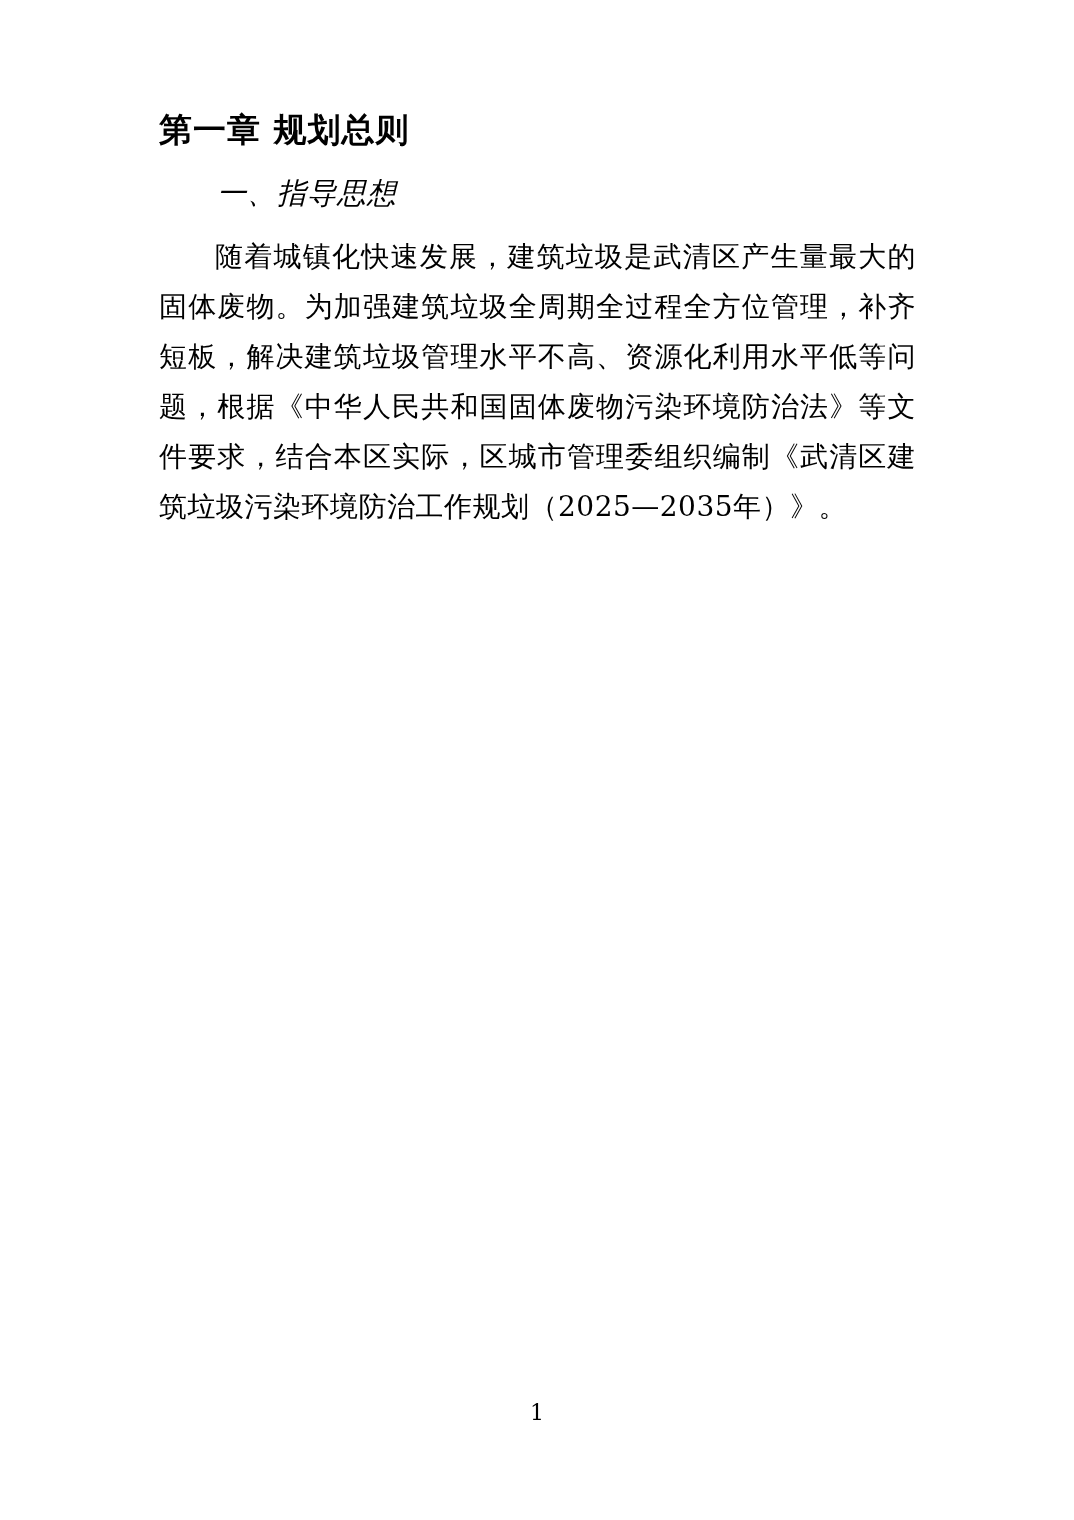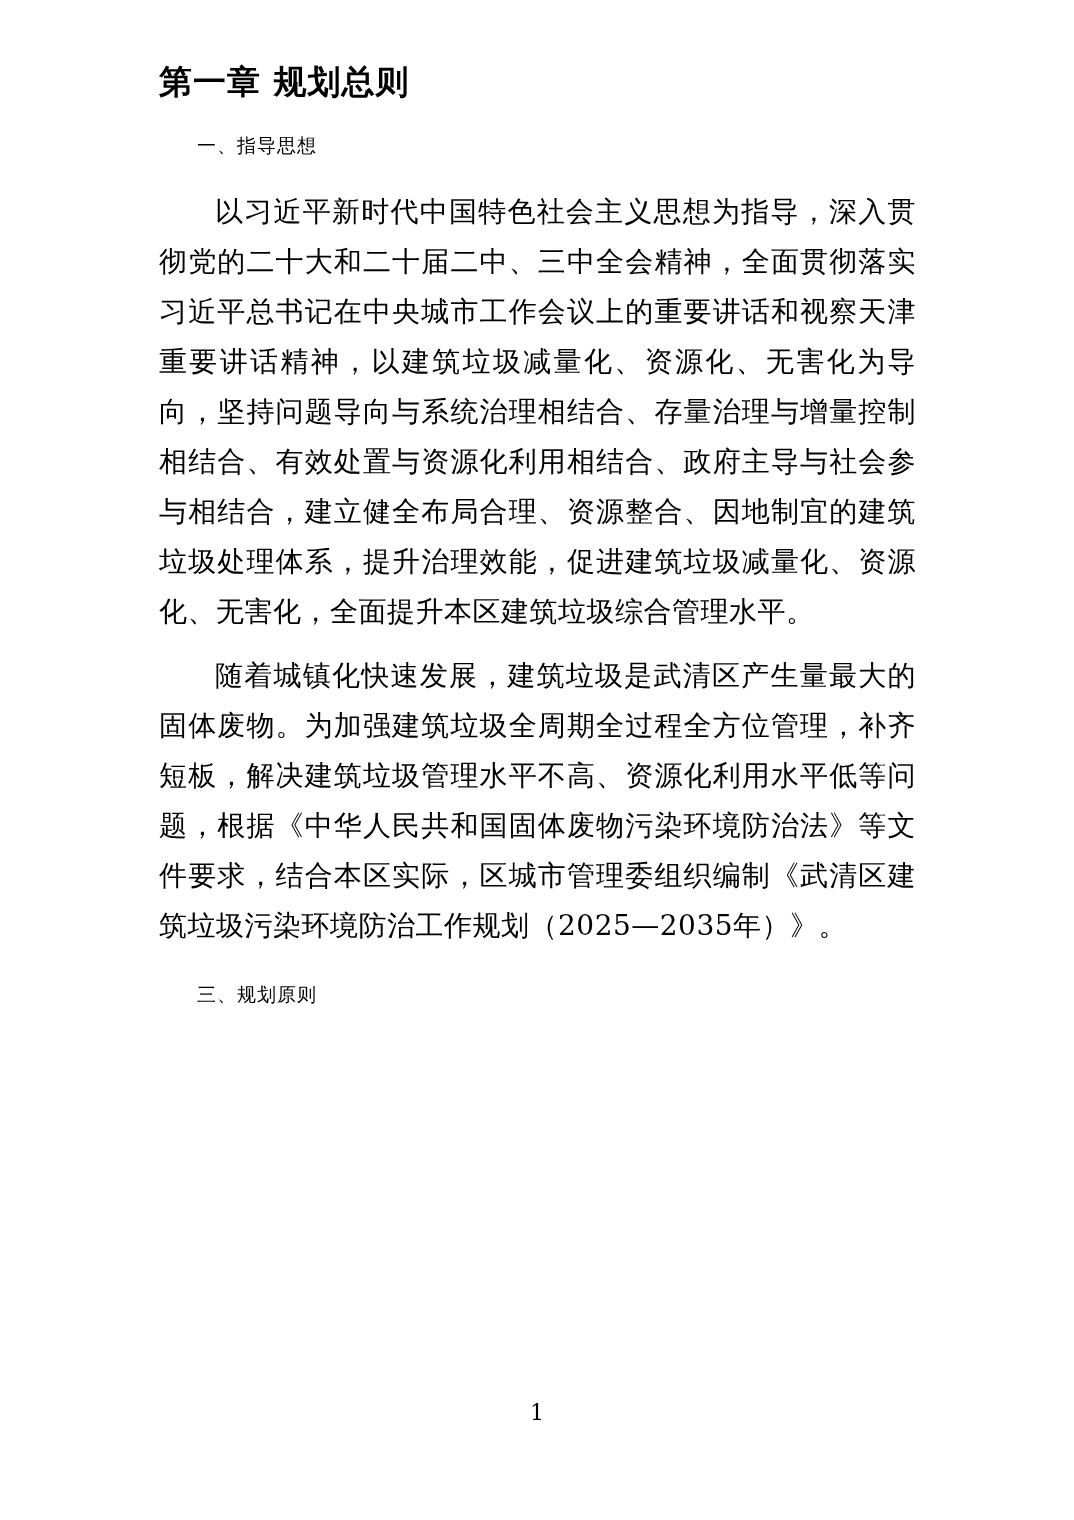--- a/index.html
+++ b/index.html
@@ -17,33 +17,34 @@
     overflow: hidden;
   }
   .content {
     position: absolute;
     left: 159px;
     top: 0;
     width: 757px;
   }
   .chapter-title {
     margin: 0;
-    padding-top: 62px;
+    padding-top: 110px;
     font-size: 33px;
     line-height: 40px;
     font-weight: bold;
     letter-spacing: 1px;
   }
   .section-heading {
     margin: 18px 0 0 0;
-    font-size: 19px;
+    font-size: 29px;
     line-height: 50px;
     font-weight: normal;
     text-indent: 2em;
     letter-spacing: 1px;
+    font-style: italic;
   }
   .body-para {
     margin: 15px 0 0 0;
     font-size: 28px;
     line-height: 50px;
     text-indent: 2em;
     text-align: justify;
     text-justify: inter-character;
     letter-spacing: 0.5px;
   }
@@ -62,24 +63,22 @@
 </head>
 <body>
 
 <div class="page">
   <div class="content">
 
     <h1 class="chapter-title">第一章 规划总则</h1>
 
     <h2 class="section-heading">一、指导思想</h2>
 
-    <p class="body-para" style="margin-top: 17px;">以习近平新时代中国特色社会主义思想为指导，深入贯彻党的二十大和二十届二中、三中全会精神，全面贯彻落实习近平总书记在中央城市工作会议上的重要讲话和视察天津重要讲话精神，以建筑垃圾减量化、资源化、无害化为导向，坚持问题导向与系统治理相结合、存量治理与增量控制相结合、有效处置与资源化利用相结合、政府主导与社会参与相结合，建立健全布局合理、资源整合、因地制宜的建筑垃圾处理体系，提升治理效能，促进建筑垃圾减量化、资源化、无害化，全面提升本区建筑垃圾综合管理水平。</p>
 
 
     <p class="body-para" style="margin-top: 14px;">随着城镇化快速发展，建筑垃圾是武清区产生量最大的固体废物。为加强建筑垃圾全周期全过程全方位管理，补齐短板，解决建筑垃圾管理水平不高、资源化利用水平低等问题，根据《中华人民共和国固体废物污染环境防治法》等文件要求，结合本区实际，区城市管理委组织编制《武清区建筑垃圾污染环境防治工作规划（2025—2035年）》。</p>
 
-    <h2 class="section-heading">三、规划原则</h2>
 
 
   </div>
 
   <div class="page-number">1</div>
 </div>
 
 </body></html>

